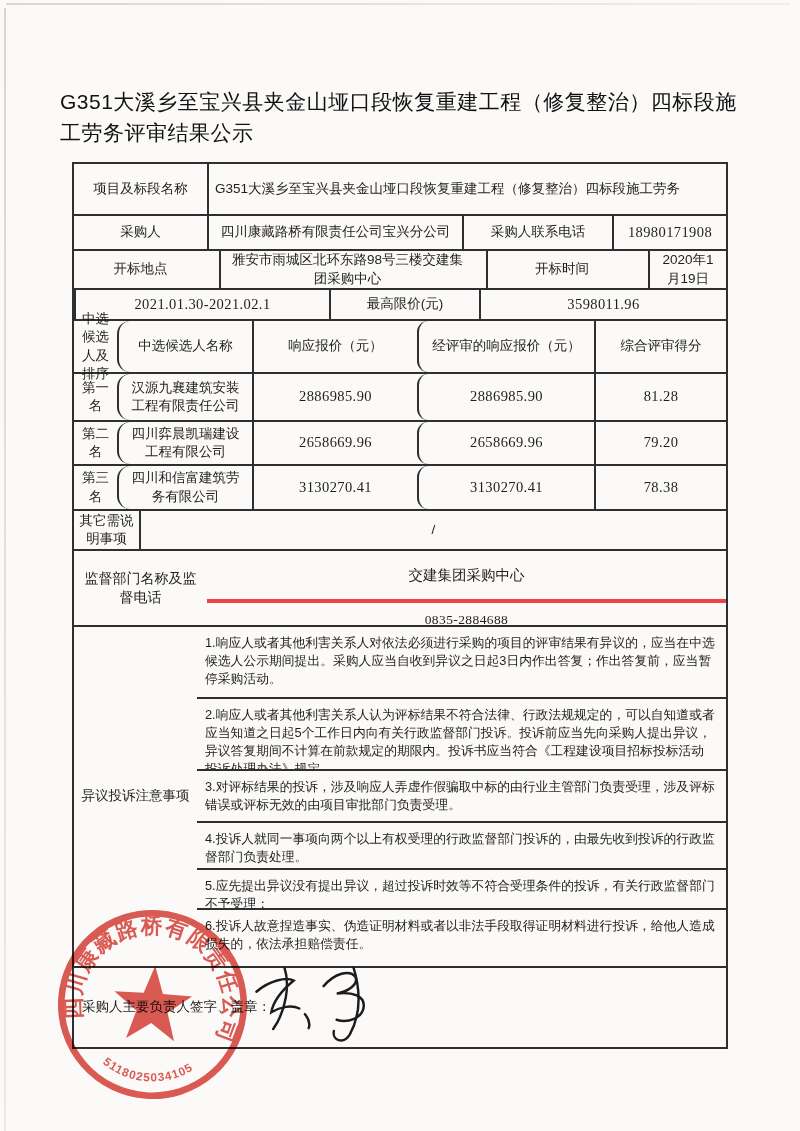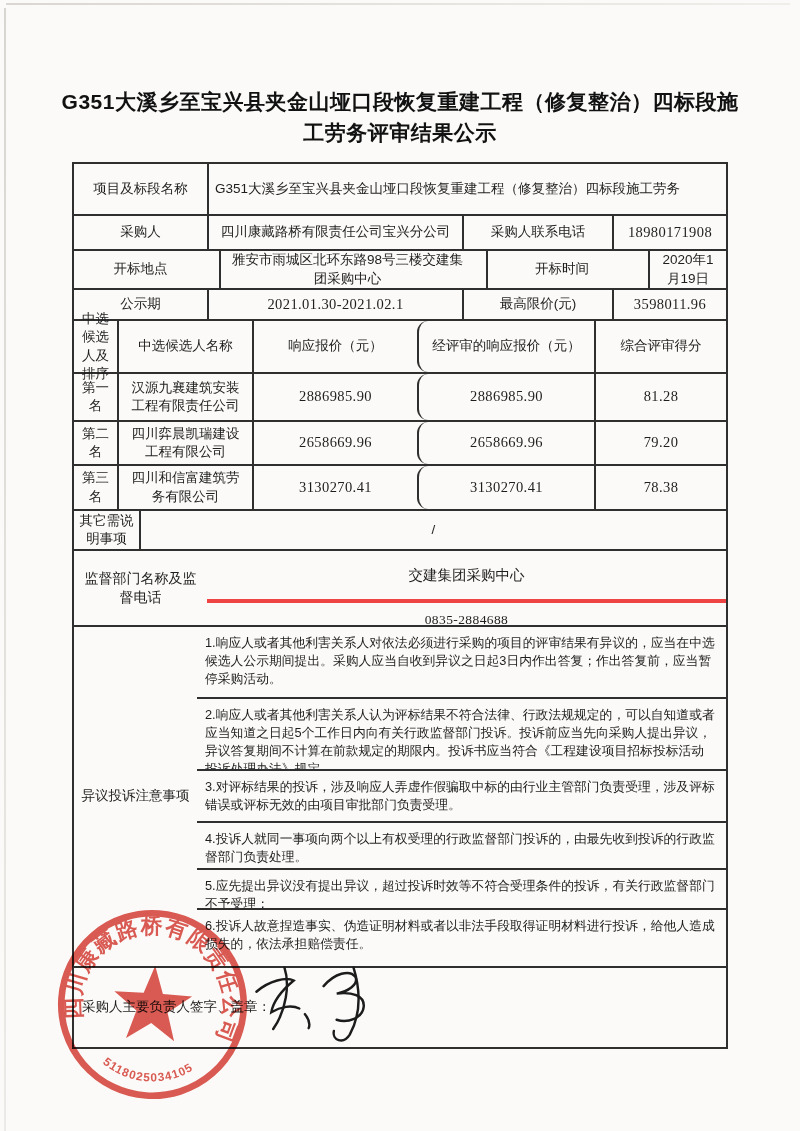--- a/index.html
+++ b/index.html
@@ -2,35 +2,35 @@
 <html><head>
 <meta charset="utf-8">
 <style>
   html,body{margin:0;padding:0;background:#ffffff;}
   .page{position:relative;width:800px;height:1131px;background:#fbfaf8;overflow:hidden;
         font-family:"Liberation Sans",sans-serif;color:#1e1e1e;}
   .edge-left{position:absolute;left:4px;top:8px;bottom:0;width:2px;
              background:linear-gradient(to bottom,#d9d6d1,#eceae6);} 
   .edge-top{position:absolute;top:3px;left:6px;right:10px;height:2px;
             background:linear-gradient(to right,#dad7d2,#f0eeea);} 
-  .title{position:absolute;top:86px;left:60px;width:680px;text-align:center;
-         font-size:21px;font-weight:700;line-height:31px;letter-spacing:.5px;color:#111;}
+  .title{position:absolute;top:86px;left:60px;width:680px;text-align:left;
+         font-size:21px;font-weight:400;line-height:31px;letter-spacing:.5px;color:#111;}
   .tbl{position:absolute;left:72px;top:162px;width:656px;border:2px solid #2f2f2f;
        box-sizing:border-box;background:transparent;}
   .row{display:flex;border-top:2px solid #2f2f2f;box-sizing:border-box;}
   .row.first{border-top:none;}
   .cell{border-left:2px solid #2f2f2f;display:flex;align-items:center;justify-content:center;
         text-align:center;padding:2px 6px;box-sizing:border-box;font-size:13.5px;line-height:1.35;}
   .cell.nol{border-left:none;}
   .left{justify-content:flex-start;text-align:left;}
   .num{font-family:"Liberation Serif",serif;font-size:14.5px;letter-spacing:.4px;}
   
   .wA{width:133px;flex:none;} .wB{width:255px;flex:none;} .wC{width:150px;flex:none;} .wR{flex:1;}
   
-  .c1{width:43px;flex:none;} .c2{width:135px;flex:none;} .c3{width:165px;flex:none;} .c4{width:177px;flex:none;border-radius:11px;}
+  .c1{width:43px;flex:none;} .c2{width:135px;flex:none;border-radius:13px;} .c3{width:165px;flex:none;} .c4{width:177px;flex:none;border-radius:11px;}
   .wO{width:65px;flex:none;} .wN{width:123px;flex:none;}
   
   .h50{height:50px;} .h35{height:35px;} .h39{height:39px;gap:12px;} .h31{height:31px;}
   .h53{height:53px;} .h48{height:48px;} .h44{height:44px;} .h45{height:45px;}
   .h40{height:40px;} .h76{height:76px;} .h81{height:81px;}
   .stack{flex:1;display:flex;flex-direction:column;}
   .sub{flex:none;display:flex;align-items:center;justify-content:center;box-sizing:border-box;
        font-size:13.5px;}
   .sub + .sub{border-top:4px solid #ef4444;}
   .sub.s36{height:48px;} .sub.s38{height:38px;}
@@ -70,21 +70,20 @@
     </div>
 
     <div class="row h39">
       <div class="cell nol wA">开标地点</div>
       <div class="cell wB">雅安市雨城区北环东路98号三楼交建集团采购中心</div>
       <div class="cell wC">开标时间</div>
       <div class="cell wR">2020年1月19日</div>
     </div>
 
     <div class="row h31">
-      <div class="cell nol wA">公示期</div>
       <div class="cell wB num">2021.01.30-2021.02.1</div>
       <div class="cell wC">最高限价(元)</div>
       <div class="cell wR num">3598011.96</div>
     </div>
 
     <div class="row h53">
       <div class="cell nol c1">中选候选人及排序</div>
       <div class="cell c2">中选候选人名称</div>
       <div class="cell c3">响应报价（元）</div>
       <div class="cell c4">经评审的响应报价（元）</div>

